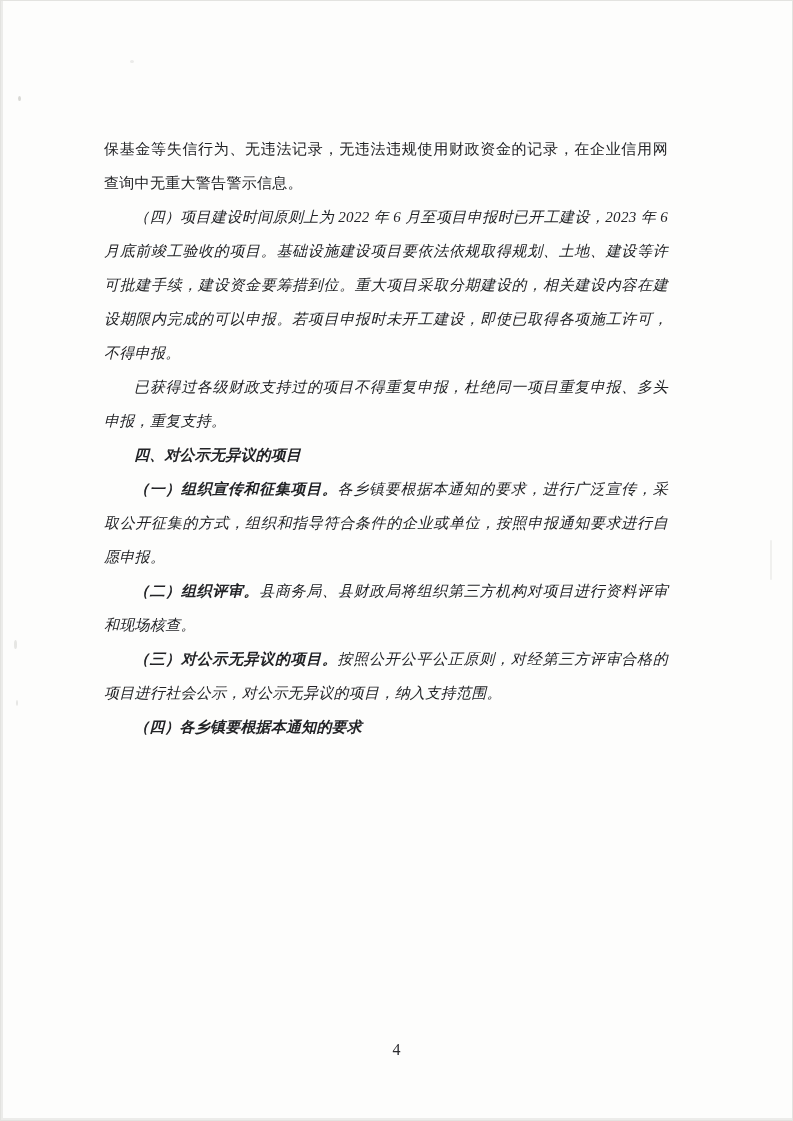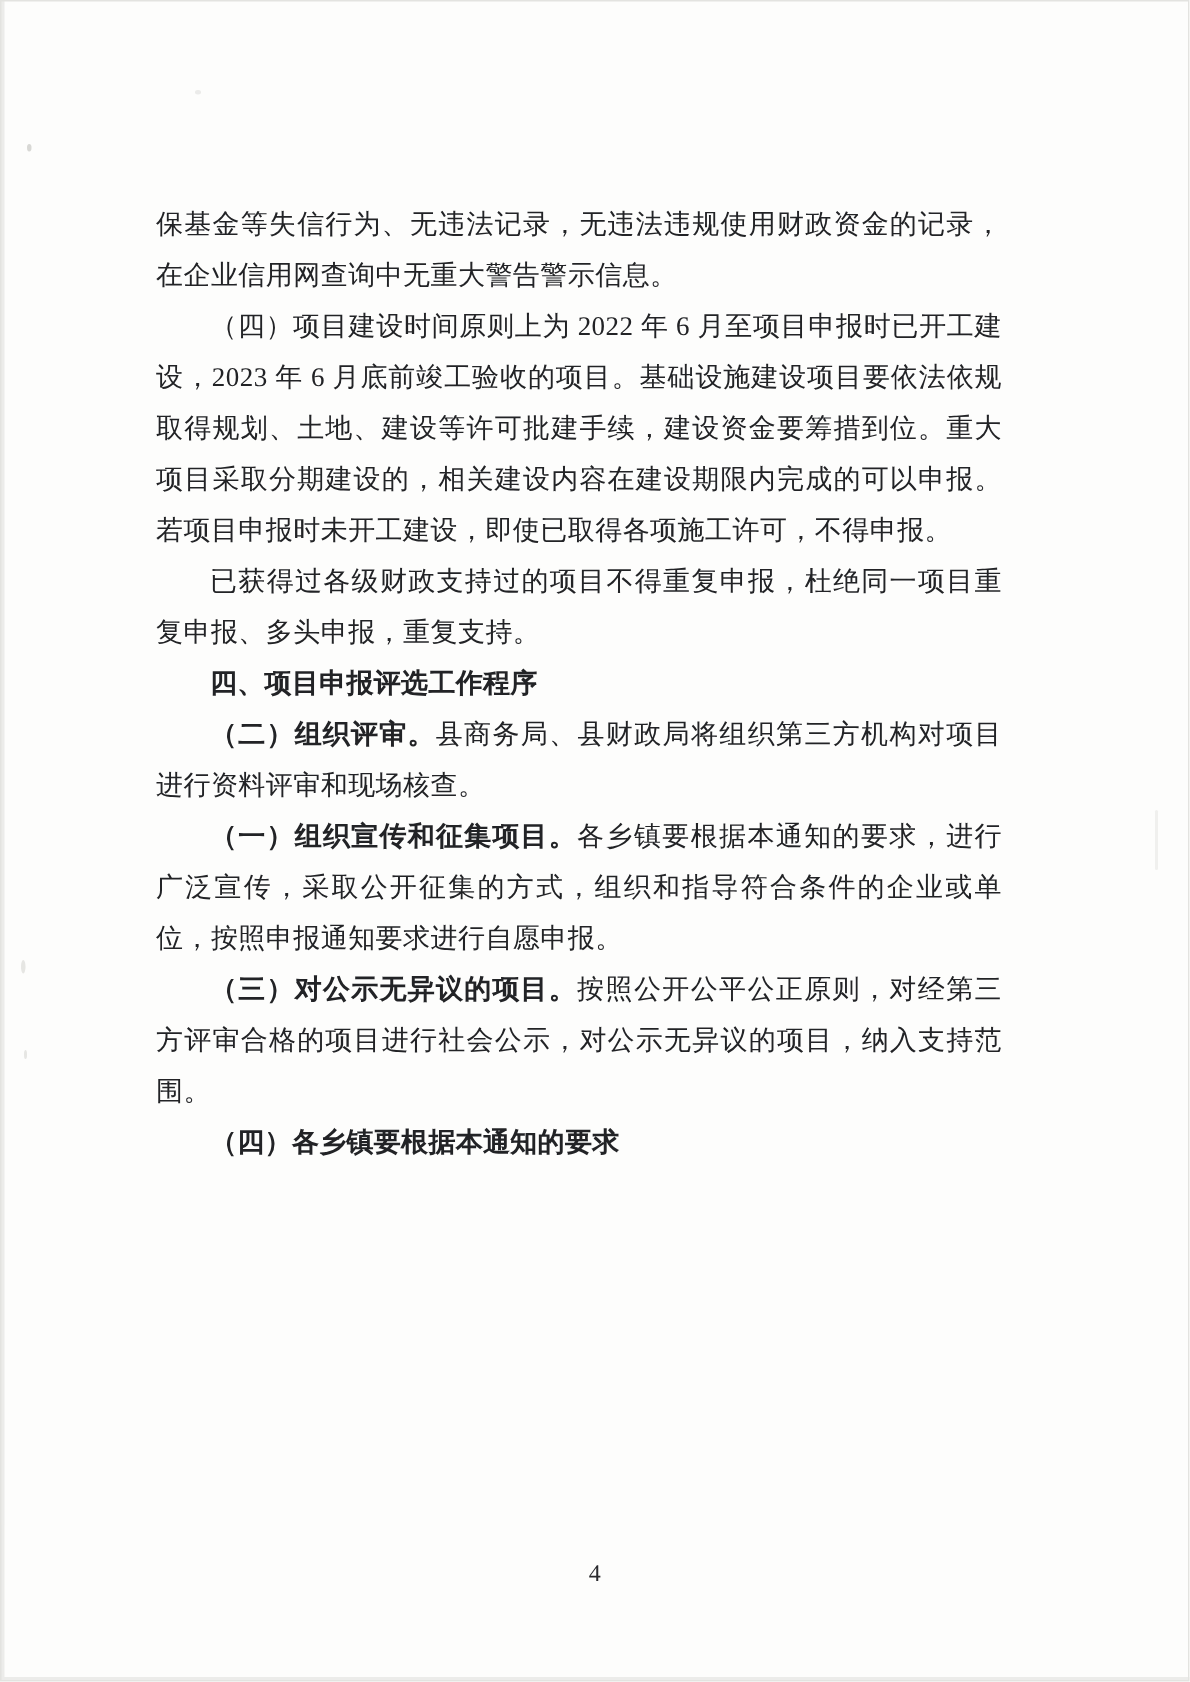--- a/index.html
+++ b/index.html
@@ -19,32 +19,33 @@
     inset: 0;
     background: #fdfdfc;
     box-shadow: inset 0 0 0 1px #e3e3e0, inset 3px -3px 0 0 #ececea;
   }
   .text-block {
     position: absolute;
     left: 104px;
     top: 132px;
     width: 564px;
     color: #222326;
-    font-size: 18px;
+    font-size: 15px;
     line-height: 34px;
     text-align: justify;
     text-justify: inter-ideograph;
     letter-spacing: 0.3px;
   }
   p.para {
     margin: 0;
     padding: 0;
   }
   p.para.indent {
     text-indent: 2em;
+    font-style: italic;
   }
   .bold {
     font-weight: bold;
     
     font-family: "Liberation Sans", "DejaVu Sans", sans-serif;
     letter-spacing: 0.2px;
   }
   .page-number {
     position: absolute;
     bottom: 62px;
@@ -75,21 +76,21 @@
   <span class="speck s1"></span>
   <span class="speck s2"></span>
   <span class="speck s3"></span>
   <span class="speck s4"></span>
   <span class="speck s5"></span>
 
   <div class="text-block" id="paragraphs">
       <p class="para"><span>保基金等失信行为、无违法记录，无违法违规使用财政资金的记录，在企业信用网查询中无重大警告警示信息。</span></p>
       <p class="para indent"><span>（四）项目建设时间原则上为 2022 年 6 月至项目申报时已开工建设，2023 年 6 月底前竣工验收的项目。基础设施建设项目要依法依规取得规划、土地、建设等许可批建手续，建设资金要筹措到位。重大项目采取分期建设的，相关建设内容在建设期限内完成的可以申报。若项目申报时未开工建设，即使已取得各项施工许可，不得申报。</span></p>
       <p class="para indent"><span>已获得过各级财政支持过的项目不得重复申报，杜绝同一项目重复申报、多头申报，重复支持。</span></p>
-      <p class="para indent"><span class="bold">四、项目申报评选工作程序</span></p>
+      <p class="para indent"><span class="bold">四、对公示无异议的项目</span></p>
+      <p class="para indent"><span class="bold">（一）组织宣传和征集项目。</span><span>各乡镇要根据本通知的要求，进行广泛宣传，采取公开征集的方式，组织和指导符合条件的企业或单位，按照申报通知要求进行自愿申报。</span></p>
       <p class="para indent"><span class="bold">（二）组织评审。</span><span>县商务局、县财政局将组织第三方机构对项目进行资料评审和现场核查。</span></p>
-      <p class="para indent"><span class="bold">（一）组织宣传和征集项目。</span><span>各乡镇要根据本通知的要求，进行广泛宣传，采取公开征集的方式，组织和指导符合条件的企业或单位，按照申报通知要求进行自愿申报。</span></p>
       <p class="para indent"><span class="bold">（三）对公示无异议的项目。</span><span>按照公开公平公正原则，对经第三方评审合格的项目进行社会公示，对公示无异议的项目，纳入支持范围。</span></p>
       <p class="para indent"><span class="bold">（四）各乡镇要根据本通知的要求</span></p>
     </div>
 
   <div class="page-number">4</div>
 </div>
 
 </body></html>

